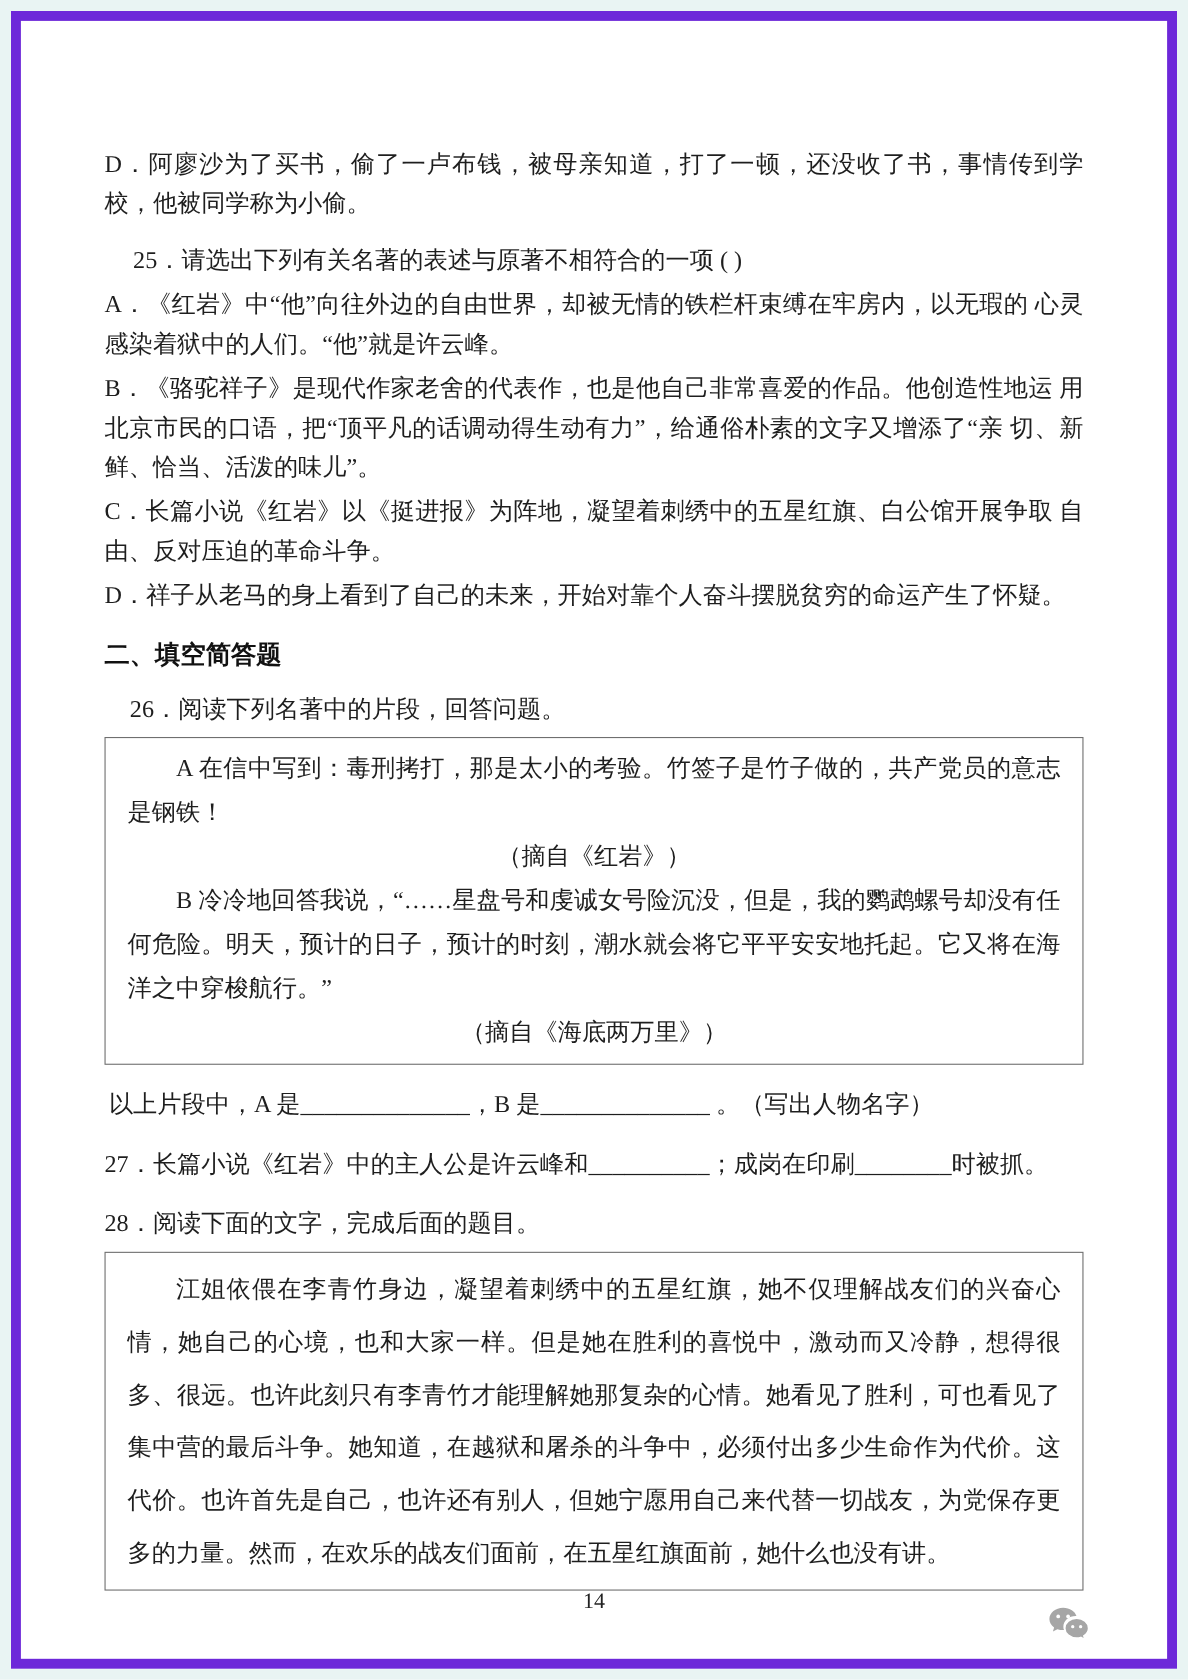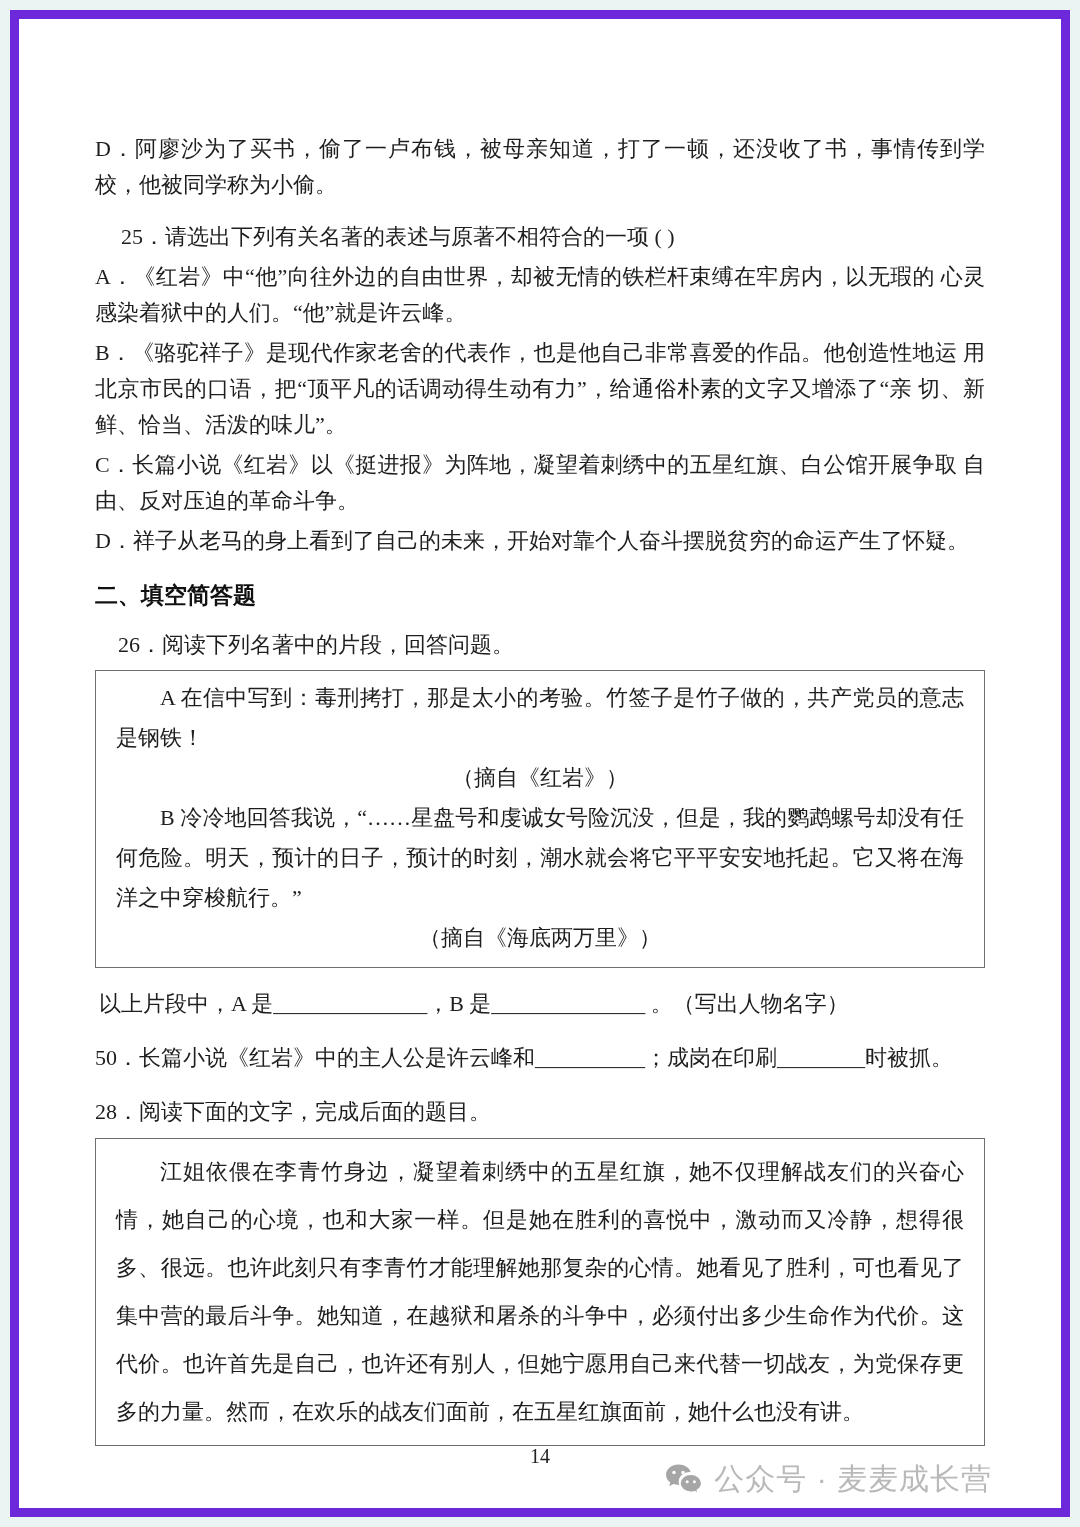--- a/index.html
+++ b/index.html
@@ -98,21 +98,21 @@
 
     <div class="quote-box">
       <p class="q-p">A 在信中写到：毒刑拷打，那是太小的考验。竹签子是竹子做的，共产党员的意志是钢铁！</p>
       <p class="q-src">（摘自《红岩》）</p>
       <p class="q-p">B 冷冷地回答我说，“……星盘号和虔诚女号险沉没，但是，我的鹦鹉螺号却没有任何危险。明天，预计的日子，预计的时刻，潮水就会将它平平安安地托起。它又将在海洋之中穿梭航行。”</p>
       <p class="q-src">（摘自《海底两万里》）</p>
     </div>
 
     <p class="para answer-line">以上片段中，A 是______________，B 是______________ 。（写出人物名字）</p>
 
-    <p class="para q27">50．长篇小说《红岩》中的主人公是许云峰和__________；成岗在印刷________时被抓。</p>
+    <p class="para q27">27．长篇小说《红岩》中的主人公是许云峰和__________；成岗在印刷________时被抓。</p>
 
     <p class="para q28">28．阅读下面的文字，完成后面的题目。</p>
 
     <div class="quote-box passage-box">
       <p class="q-p passage">江姐依偎在李青竹身边，凝望着刺绣中的五星红旗，她不仅理解战友们的兴奋心情，她自己的心境，也和大家一样。但是她在胜利的喜悦中，激动而又冷静，想得很多、很远。也许此刻只有李青竹才能理解她那复杂的心情。她看见了胜利，可也看见了集中营的最后斗争。她知道，在越狱和屠杀的斗争中，必须付出多少生命作为代价。这代价。也许首先是自己，也许还有别人，但她宁愿用自己来代替一切战友，为党保存更多的力量。然而，在欢乐的战友们面前，在五星红旗面前，她什么也没有讲。</p>
     </div>
 
   </div>
 
   <div class="page-number">14</div>
@@ -121,15 +121,14 @@
     <span class="wm-icon">
       <svg viewBox="0 0 40 36" width="40" height="36" aria-hidden="true">
         <path d="M14.5 2.5C7.6 2.5 2 7.1 2 12.8c0 3.1 1.7 5.9 4.3 7.8l-1.1 3.6 4.1-2.1c1.6.5 3.4.8 5.2.8h.8c-.4-1-.6-2.1-.6-3.2 0-5.3 5-9.6 11.2-9.6h.7C25.5 5.8 20.5 2.5 14.5 2.5z" fill="#a6a6a6"></path>
         <circle cx="10" cy="10.5" r="1.7" fill="#ffffff"></circle>
         <circle cx="19" cy="10.5" r="1.7" fill="#ffffff"></circle>
         <path d="M26.8 12.1c-6 0-10.9 4.1-10.9 9.1 0 5 4.9 9.1 10.9 9.1 1.3 0 2.6-.2 3.8-.6l3.9 2-1.1-3.5c2.6-1.7 4.3-4.3 4.3-7 0-5-4.9-9.1-10.9-9.1z" fill="#a6a6a6" stroke="#ffffff" stroke-width="1.6"></path>
         <circle cx="23.2" cy="19.8" r="1.5" fill="#ffffff"></circle>
         <circle cx="30.4" cy="19.8" r="1.5" fill="#ffffff"></circle>
       </svg>
     </span>
-    <span class="wm-text">公众号 · 麦麦成长营</span>
   </div>
 </div>
 
 </body></html>

